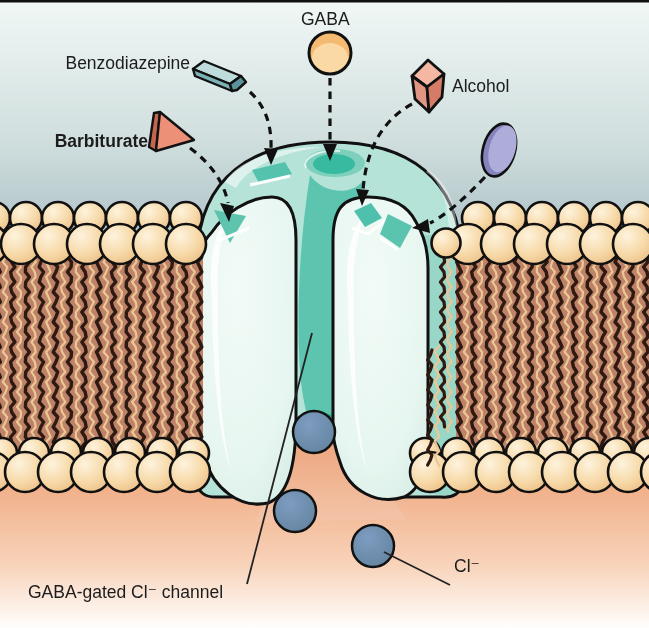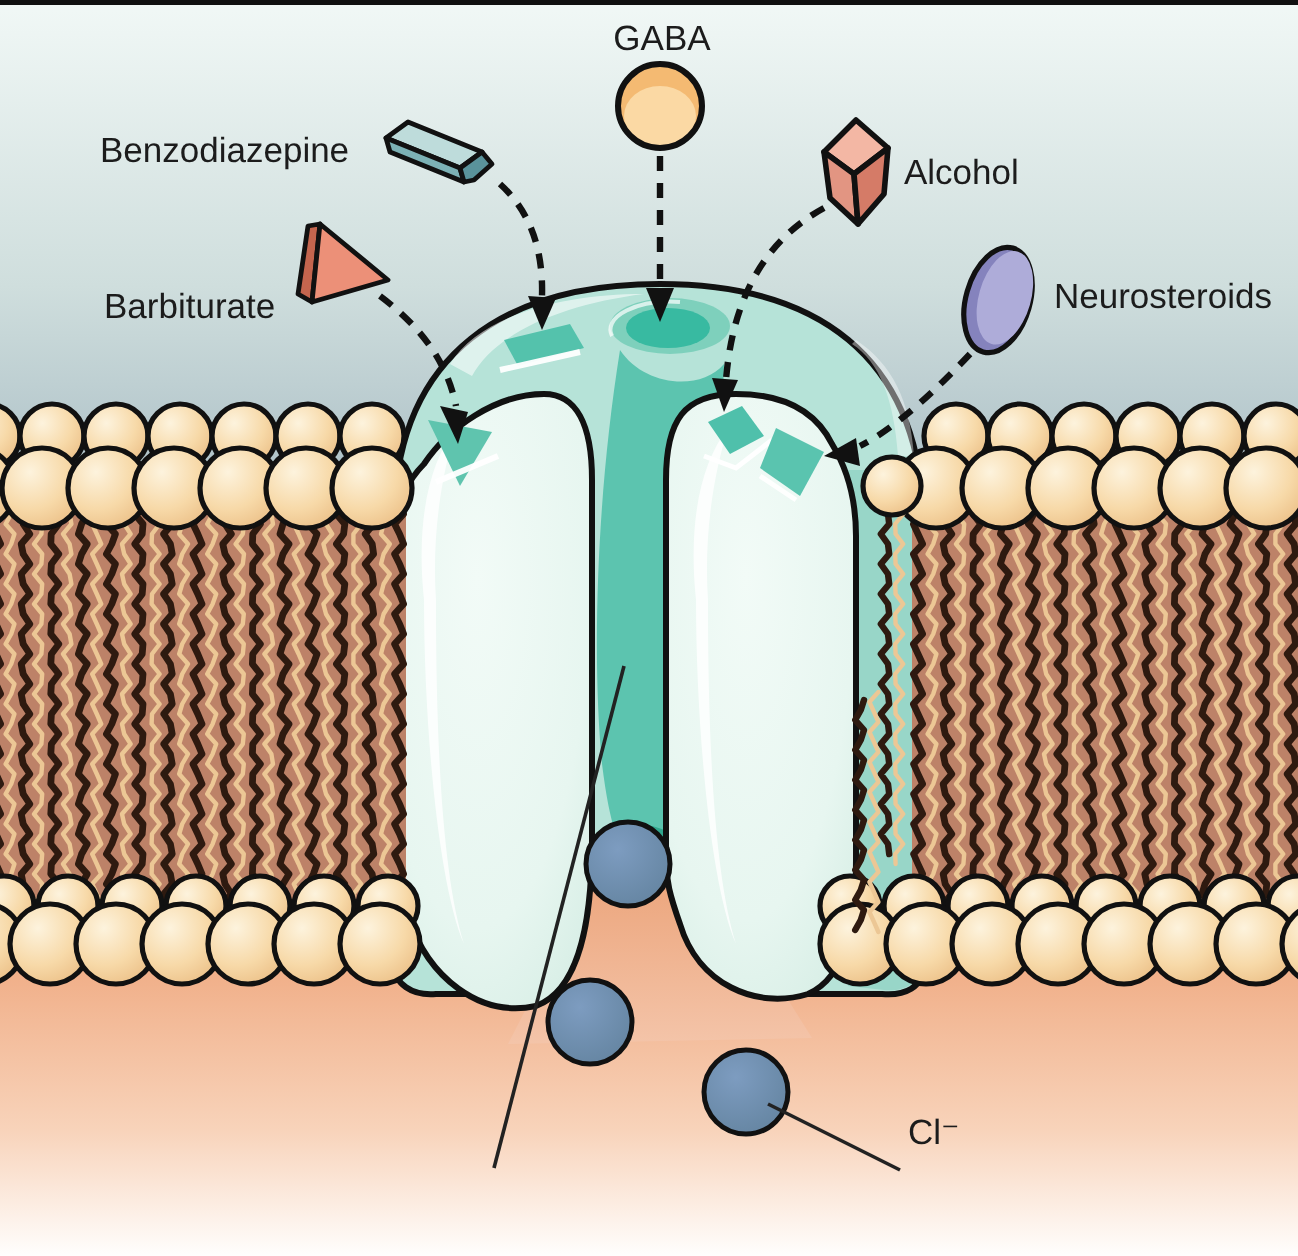--- a/index.html
+++ b/index.html
@@ -1,21 +1,21 @@
 <!DOCTYPE html>
 <html><head>
 <meta charset="utf-8">
 <style>
   html,body{margin:0;padding:0;background:#fff;}
   .stage{position:relative;width:649px;height:628px;overflow:hidden;
          font-family:"Liberation Sans","DejaVu Sans",sans-serif;}
   .stage svg{position:absolute;left:0;top:0;}
   .lbl{position:absolute;color:#1c1c1c;font-size:17.5px;line-height:1.15;white-space:nowrap;}
-  .lbl.right{margin-top:12px;}
-  .lbl.center{text-align:center;}
+  .lbl.right{text-align:right;}
+  .lbl.center{}
 </style>
 </head>
 <body>
 
 <div class="stage">
 <svg width="649" height="628" viewBox="0 0 649 628">
   <defs>
     <linearGradient id="gExtra" x1="0" y1="0" x2="0" y2="260" gradientUnits="userSpaceOnUse">
       <stop offset="0" stop-color="#f1f8f6"></stop>
           <stop offset="0.55" stop-color="#cfdedd"></stop>
@@ -291,17 +291,17 @@
       <ellipse cx="499" cy="150" rx="16" ry="27" fill="#8583bd" stroke="#111" stroke-width="2.6"></ellipse>
       <ellipse cx="502" cy="148" rx="13" ry="24" fill="#aeacd9"></ellipse>
     </g>
   </g>
 
   <rect x="0" y="0" width="649" height="2.5" fill="#101010"></rect>
 </svg>
 
 <div class="lbl center" style="left:301px;top:9px;width:60px;">GABA</div>
 <div class="lbl right" style="left:50px;top:53px;width:140px;">Benzodiazepine</div>
-<div class="lbl right" style="left:52px;top:131px;width:96px;">Barbiturate</div>
+<div class="lbl right" style="left:52px;top:131px;width:96px;font-weight:bold;">Barbiturate</div>
 <div class="lbl" style="left:452px;top:76px;">Alcohol</div>
-<div class="lbl" style="left:527px;top:138px;">Neurosteroids</div>
+<div class="lbl" style="left:28px;top:582px;">GABA-gated Cl⁻ channel</div>
 <div class="lbl" style="left:454px;top:556px;">Cl⁻</div>
 </div>
 
 </body></html>

